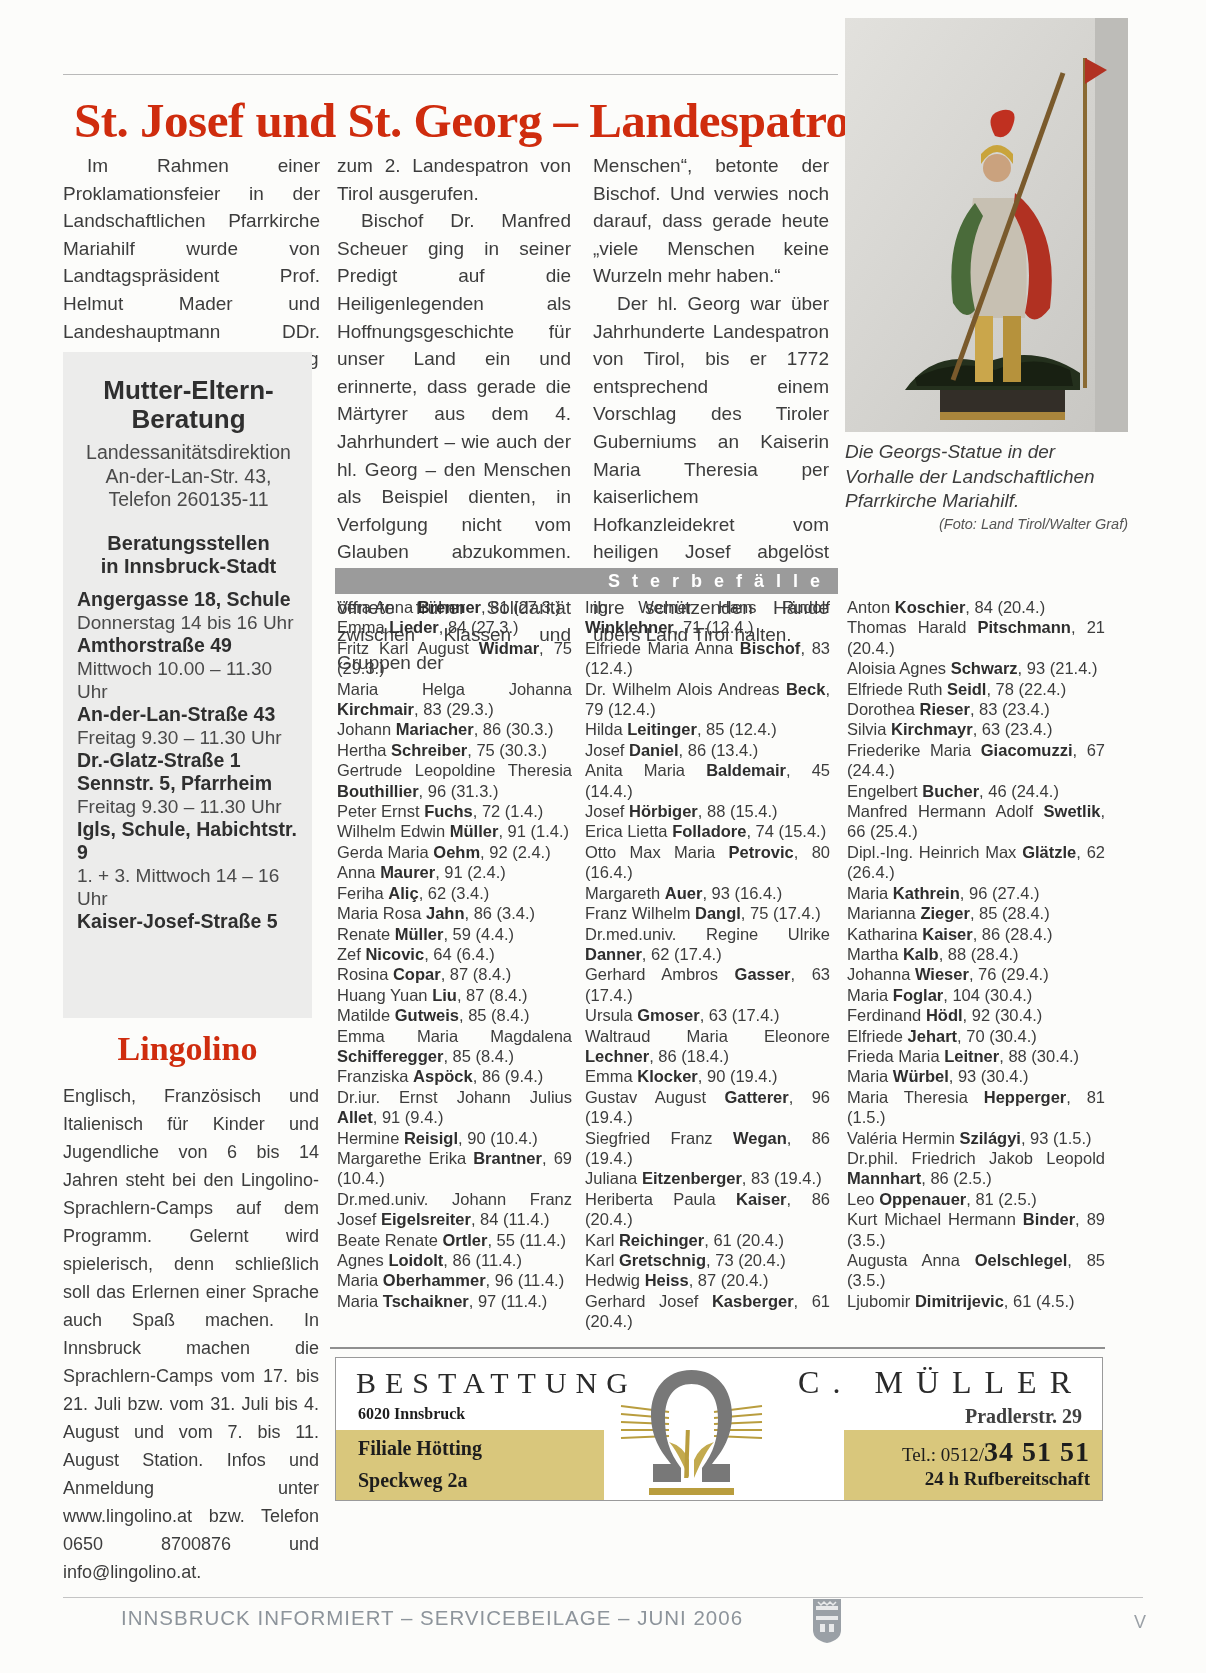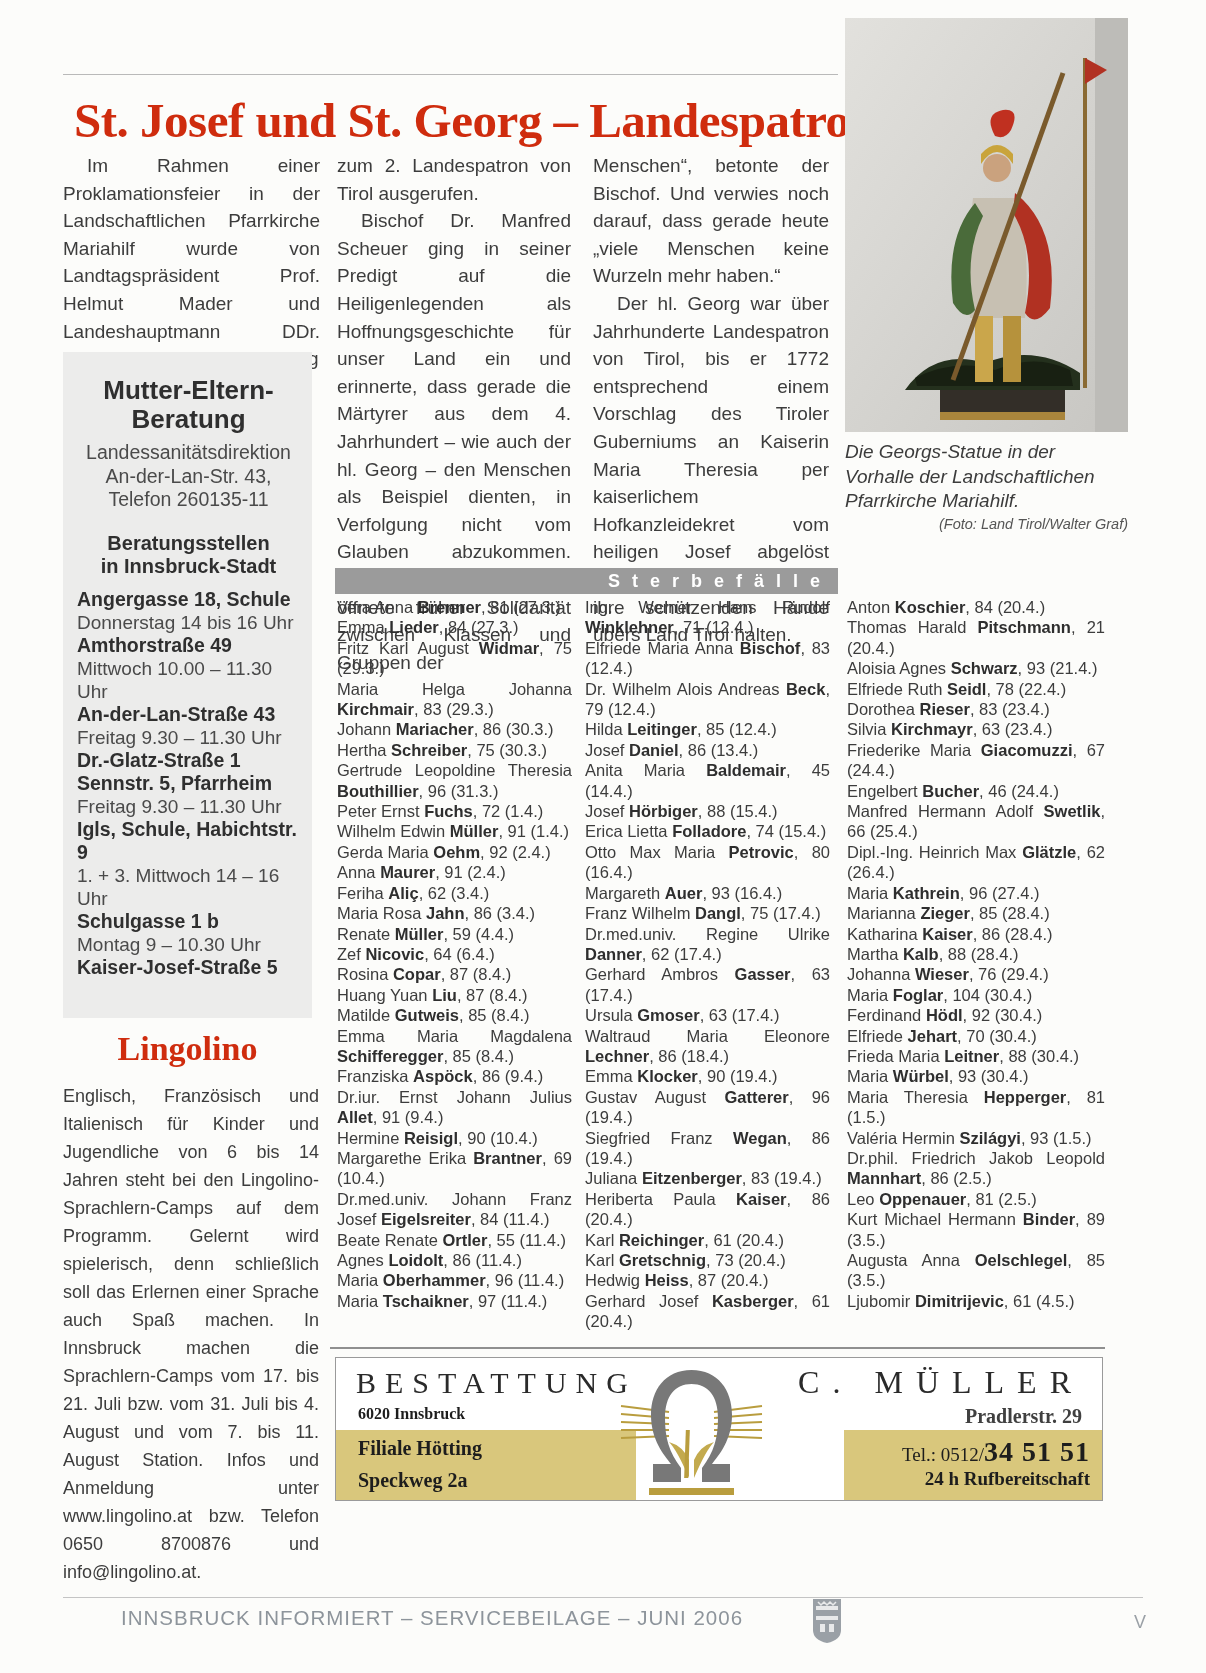--- a/index.html
+++ b/index.html
@@ -53,21 +53,21 @@
   .oc2{left:585px;width:245px;}
   .oc3{left:847px;width:258px;}
 
   .ad{position:absolute;left:335px;top:1357px;width:768px;height:144px;background:#fff;
       border:1px solid #9a9a9a;box-sizing:border-box;}
   .ad-left-title{position:absolute;left:20px;top:8px;font-family:"Liberation Serif",serif;
       font-size:30px;letter-spacing:9px;color:#2a2a2a;}
   .ad-left-sub{position:absolute;left:22px;top:47px;font-family:"Liberation Serif",serif;
       font-weight:bold;font-size:16px;color:#1d1d1d;}
   .band{position:absolute;background:#d9c77c;}
-  .band-left{left:0;top:72px;width:300px;height:70px;}
+  .band-left{left:0;top:72px;width:268px;height:70px;}
   .band-left div{margin:5px 0 0 22px;font-family:"Liberation Serif",serif;font-weight:bold;
       font-size:20px;color:#1d1d1d;line-height:27px;}
   .ad-logo{position:absolute;left:283px;top:2px;width:145px;height:138px;}
   .ad-right-title{position:absolute;right:18px;top:6px;font-family:"Liberation Serif",serif;
       font-size:32px;letter-spacing:13px;color:#2a2a2a;}
   .ad-right-sub{position:absolute;right:20px;top:47px;font-family:"Liberation Serif",serif;
       font-weight:bold;font-size:20px;color:#404040;}
   .band-right{left:508px;top:72px;width:258px;height:70px;text-align:right;}
   .tel-line{margin:6px 12px 0 0;font-family:"Liberation Serif",serif;color:#1d1d1d;font-size:19px;}
   .tel-line b{font-size:28px;letter-spacing:1px;}
@@ -157,24 +157,20 @@
         <div class="loc">
           <div class="addr">Dr.-Glatz-Straße 1</div>
         </div>
         <div class="loc">
           <div class="addr">Sennstr. 5, Pfarrheim</div>
           <div class="time">Freitag 9.30 – 11.30 Uhr</div>
         </div>
         <div class="loc">
           <div class="addr">Igls, Schule, Habichtstr. 9</div>
           <div class="time">1. + 3. Mittwoch 14 – 16 Uhr</div>
-        </div>
-        <div class="loc">
-          <div class="addr">Schulgasse 1 b</div>
-          <div class="time">Montag 9 – 10.30 Uhr</div>
         </div>
         <div class="loc">
           <div class="addr">Kaiser-Josef-Straße 5</div>
         </div>
       </div>
   </aside>
 
   <h2 class="lingo-title">Lingolino</h2>
   <p class="lingo-text ind">Englisch, Französisch und Italienisch für Kinder und Jugendliche von 6 bis 14 Jahren steht bei den Lingolino-Sprachlern-Camps auf dem Programm. Gelernt wird spielerisch, denn schließlich soll das Erlernen einer Sprache auch Spaß machen. In Innsbruck machen die Sprachlern-Camps vom 17. bis 21. Juli bzw. vom 31. Juli bis 4. August und vom 7. bis 11. August Station. Infos und Anmeldung unter www.lingolino.at bzw. Telefon 0650 8700876 und info@lingolino.at.</p>
 

